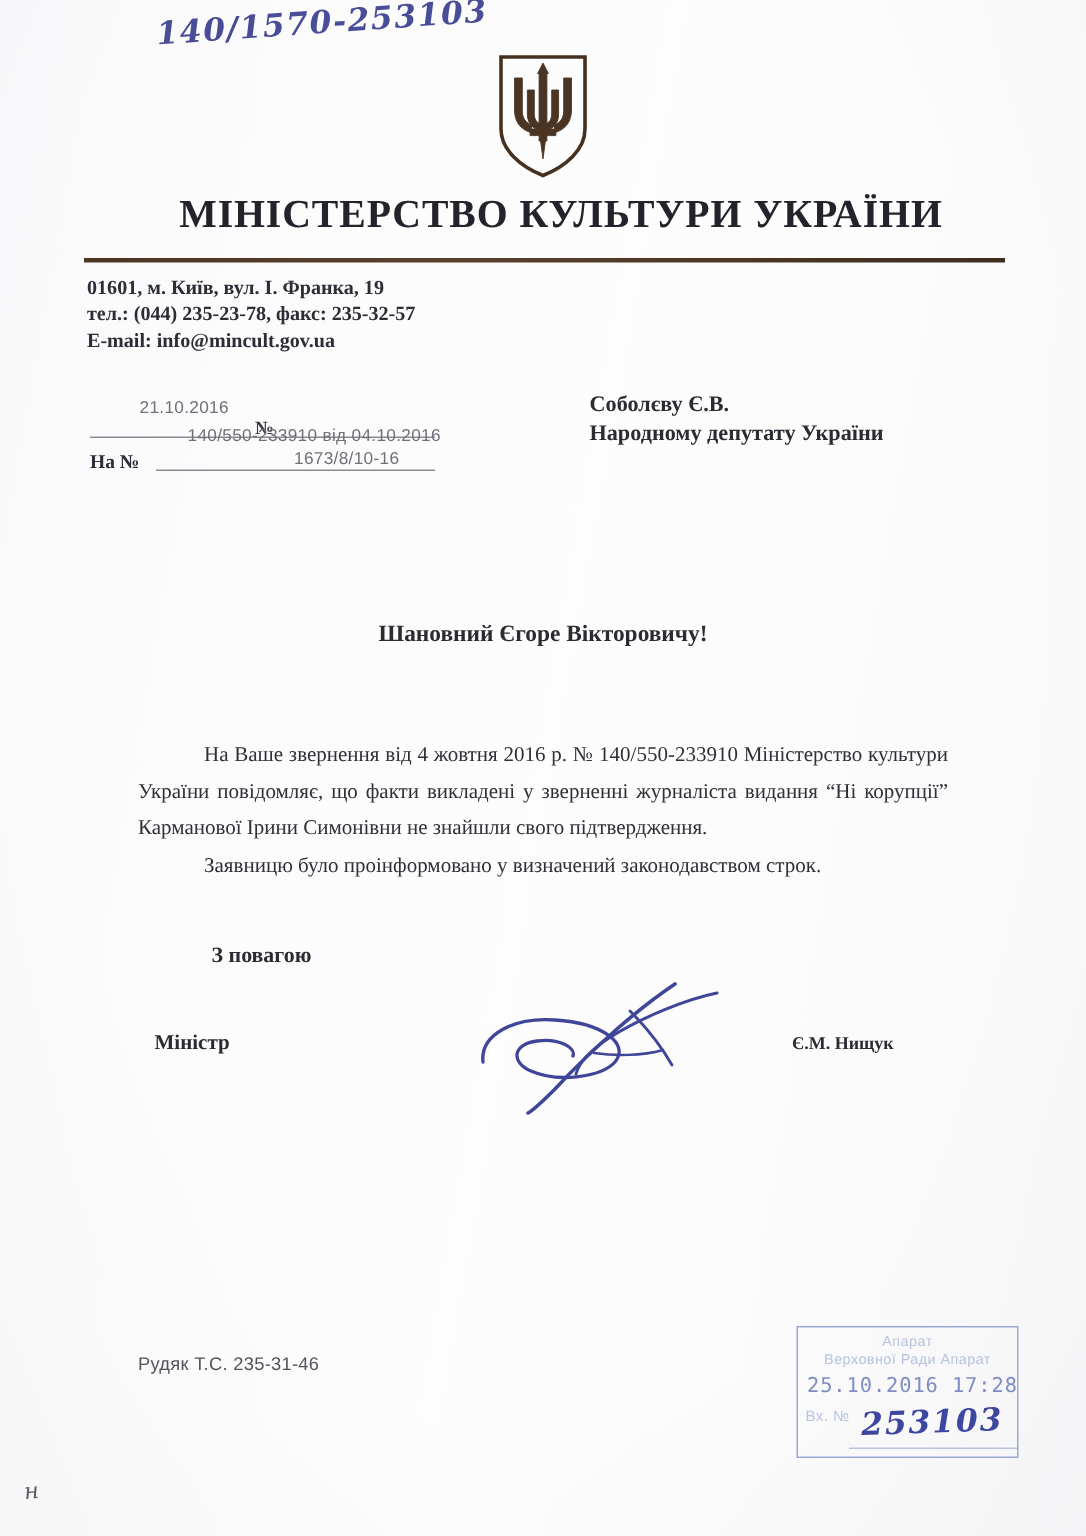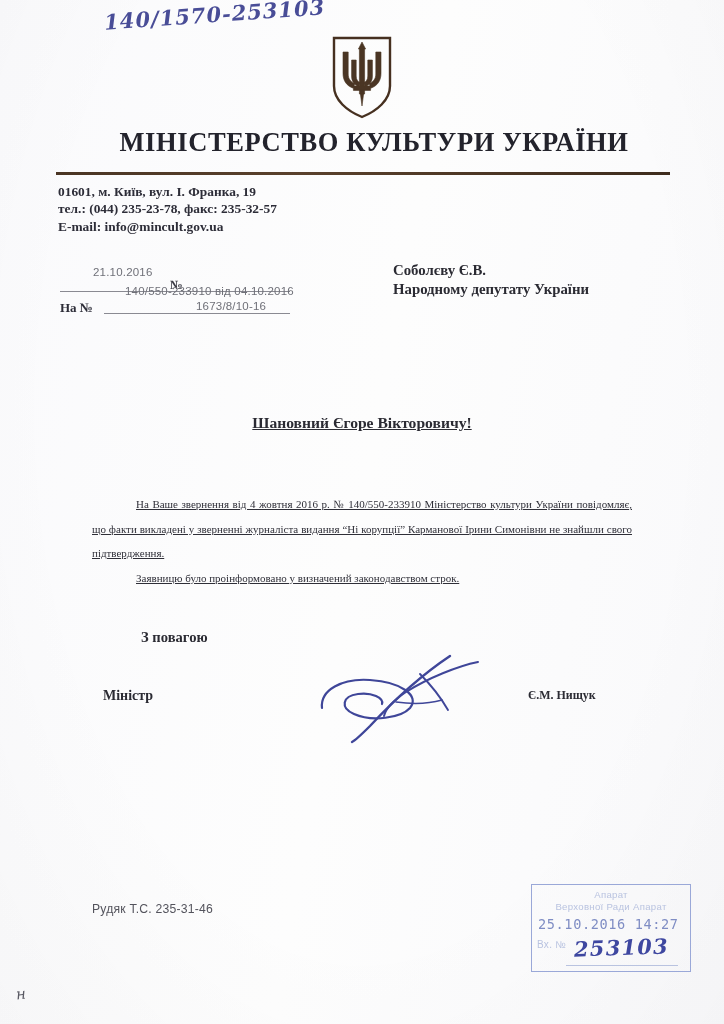--- a/index.html
+++ b/index.html
@@ -146,33 +146,31 @@
   }
 
   
   #salutation {
     left: 0; right: 0;
     top: 414px;
     text-align: center;
     font-size: 15.6px;
     font-weight: bold;
     color: #2b2b33;
-    text-decoration: underline;
   }
 
   
   #body-text {
     left: 92px;
     top: 492px;
     width: 540px;
-    font-size: 11px;
+    font-size: 14px;
     line-height: 24.6px;
     text-align: justify;
     color: #2f2f38;
-    text-decoration: underline;
   }
   #body-text p { margin: 0; text-indent: 44px; }
 
   
   #closing {
     left: 141px;
     top: 629px;
     font-size: 14.6px;
     font-weight: bold;
     color: #2b2b33;
@@ -208,21 +206,21 @@
     font-size: 12.2px;
     color: #53535c;
     font-family: "Liberation Sans", sans-serif;
     letter-spacing: .2px;
   }
 
   
   #stamp {
     left: 531px;
     top: 884px;
-    width: 160px;
+    width: 148px;
     height: 88px;
     border: 1.4px solid #9aa8d8;
     box-sizing: border-box;
   }
   #stamp-org {
     position: absolute;
     left: 0; right: 0;
     top: 4px;
     text-align: center;
     font-family: "Liberation Sans", sans-serif;
@@ -368,21 +366,21 @@
     <span id="signer-name">Є.М. Нищук</span>
   </div>
 
   <div id="executor" class="abs">Рудяк Т.С. 235-31-46</div>
 
   <div id="stamp" class="abs">
     <div id="stamp-org">
       <div>Апарат</div>
       <div>Верховної Ради Апарат</div>
     </div>
-    <div id="stamp-datetime">25.10.2016 14:27</div>
+    <div id="stamp-datetime">25.10.2016 17:28</div>
     <div id="stamp-inno-label">Вх. №</div>
     <div id="stamp-inno-value">253103</div>
     <div id="stamp-underline"></div>
   </div>
 
   <div id="corner-mark" class="abs">н</div>
 
 </div>
 
 </body></html>

